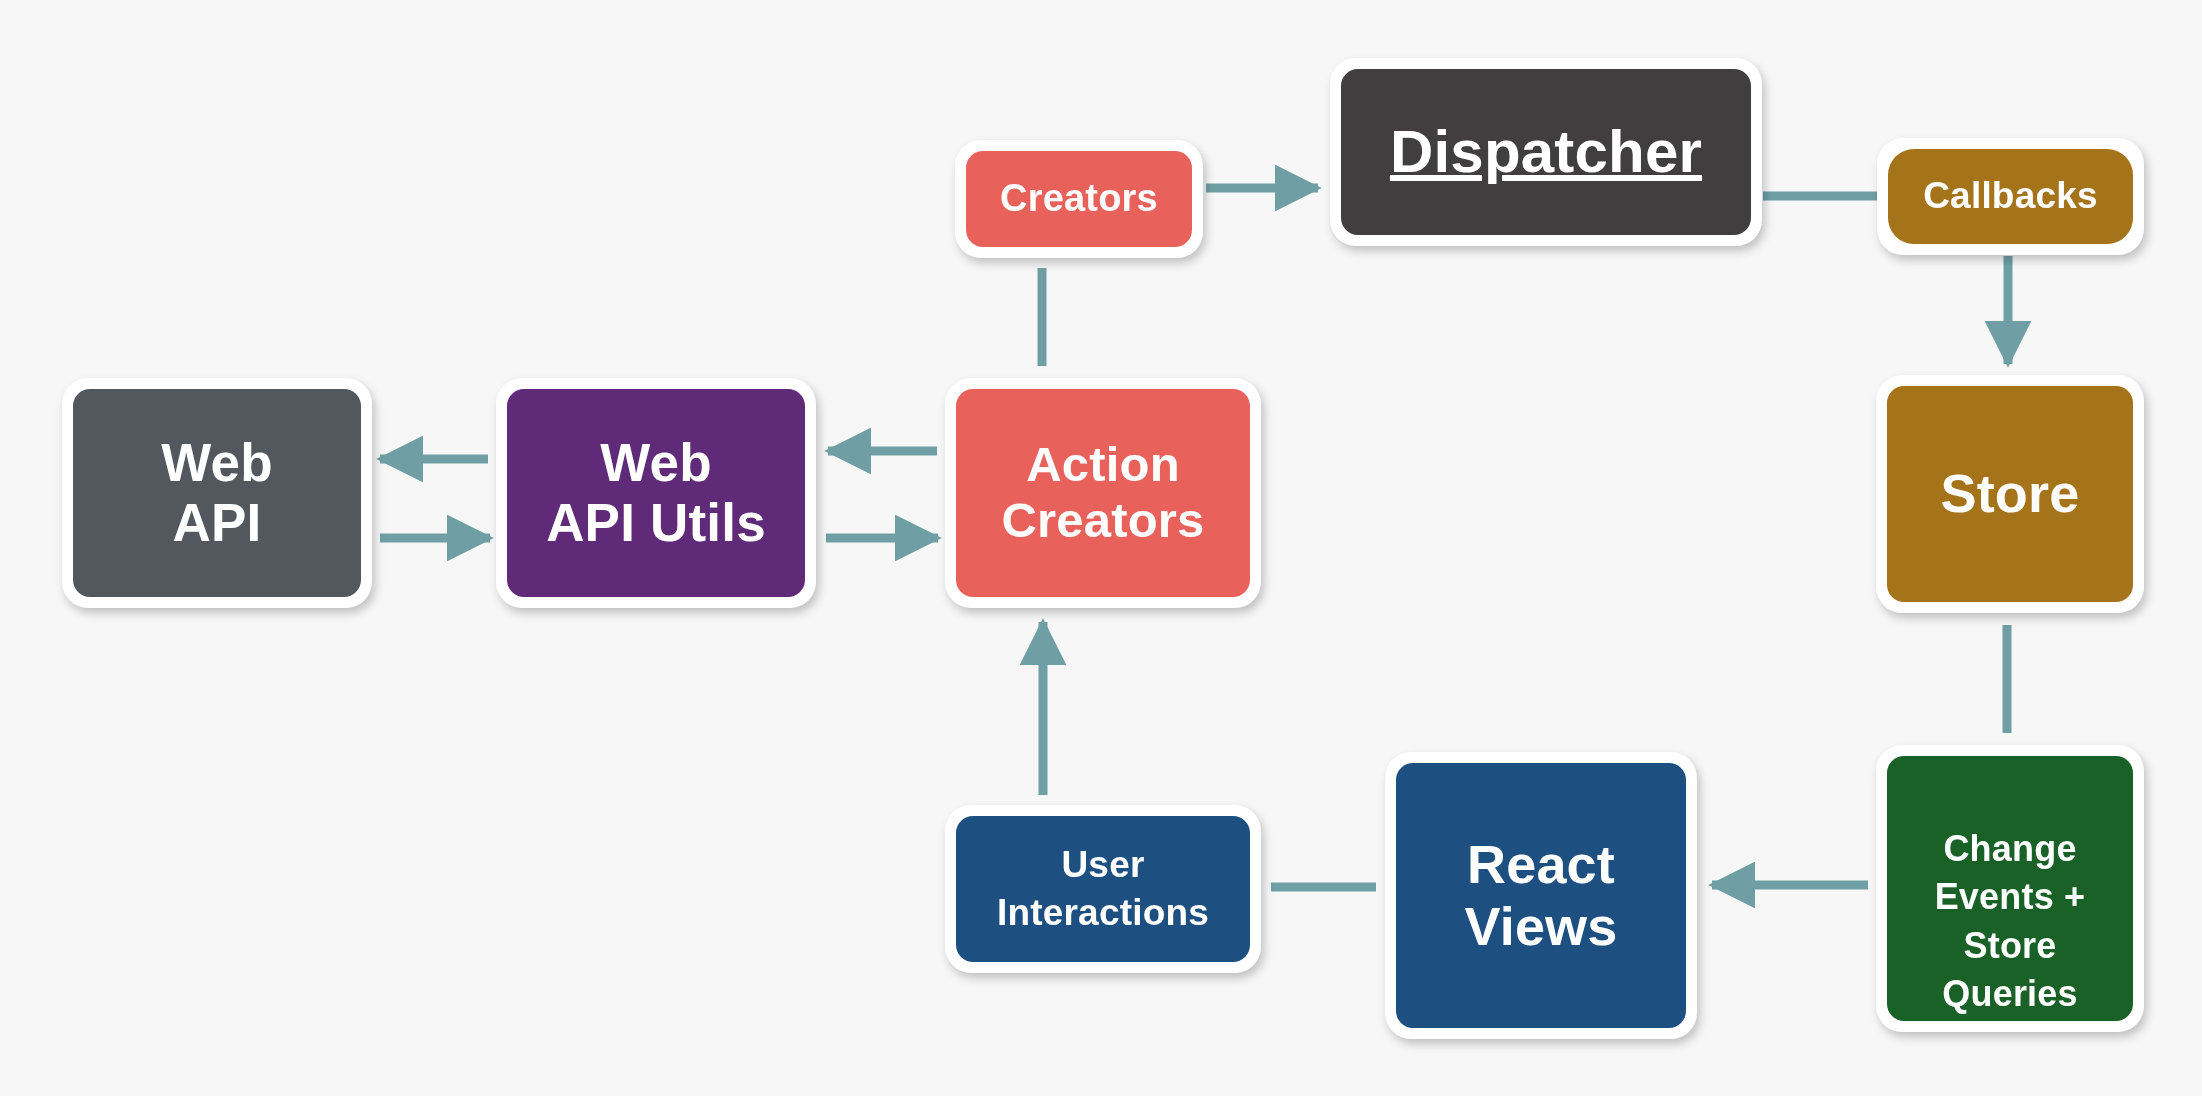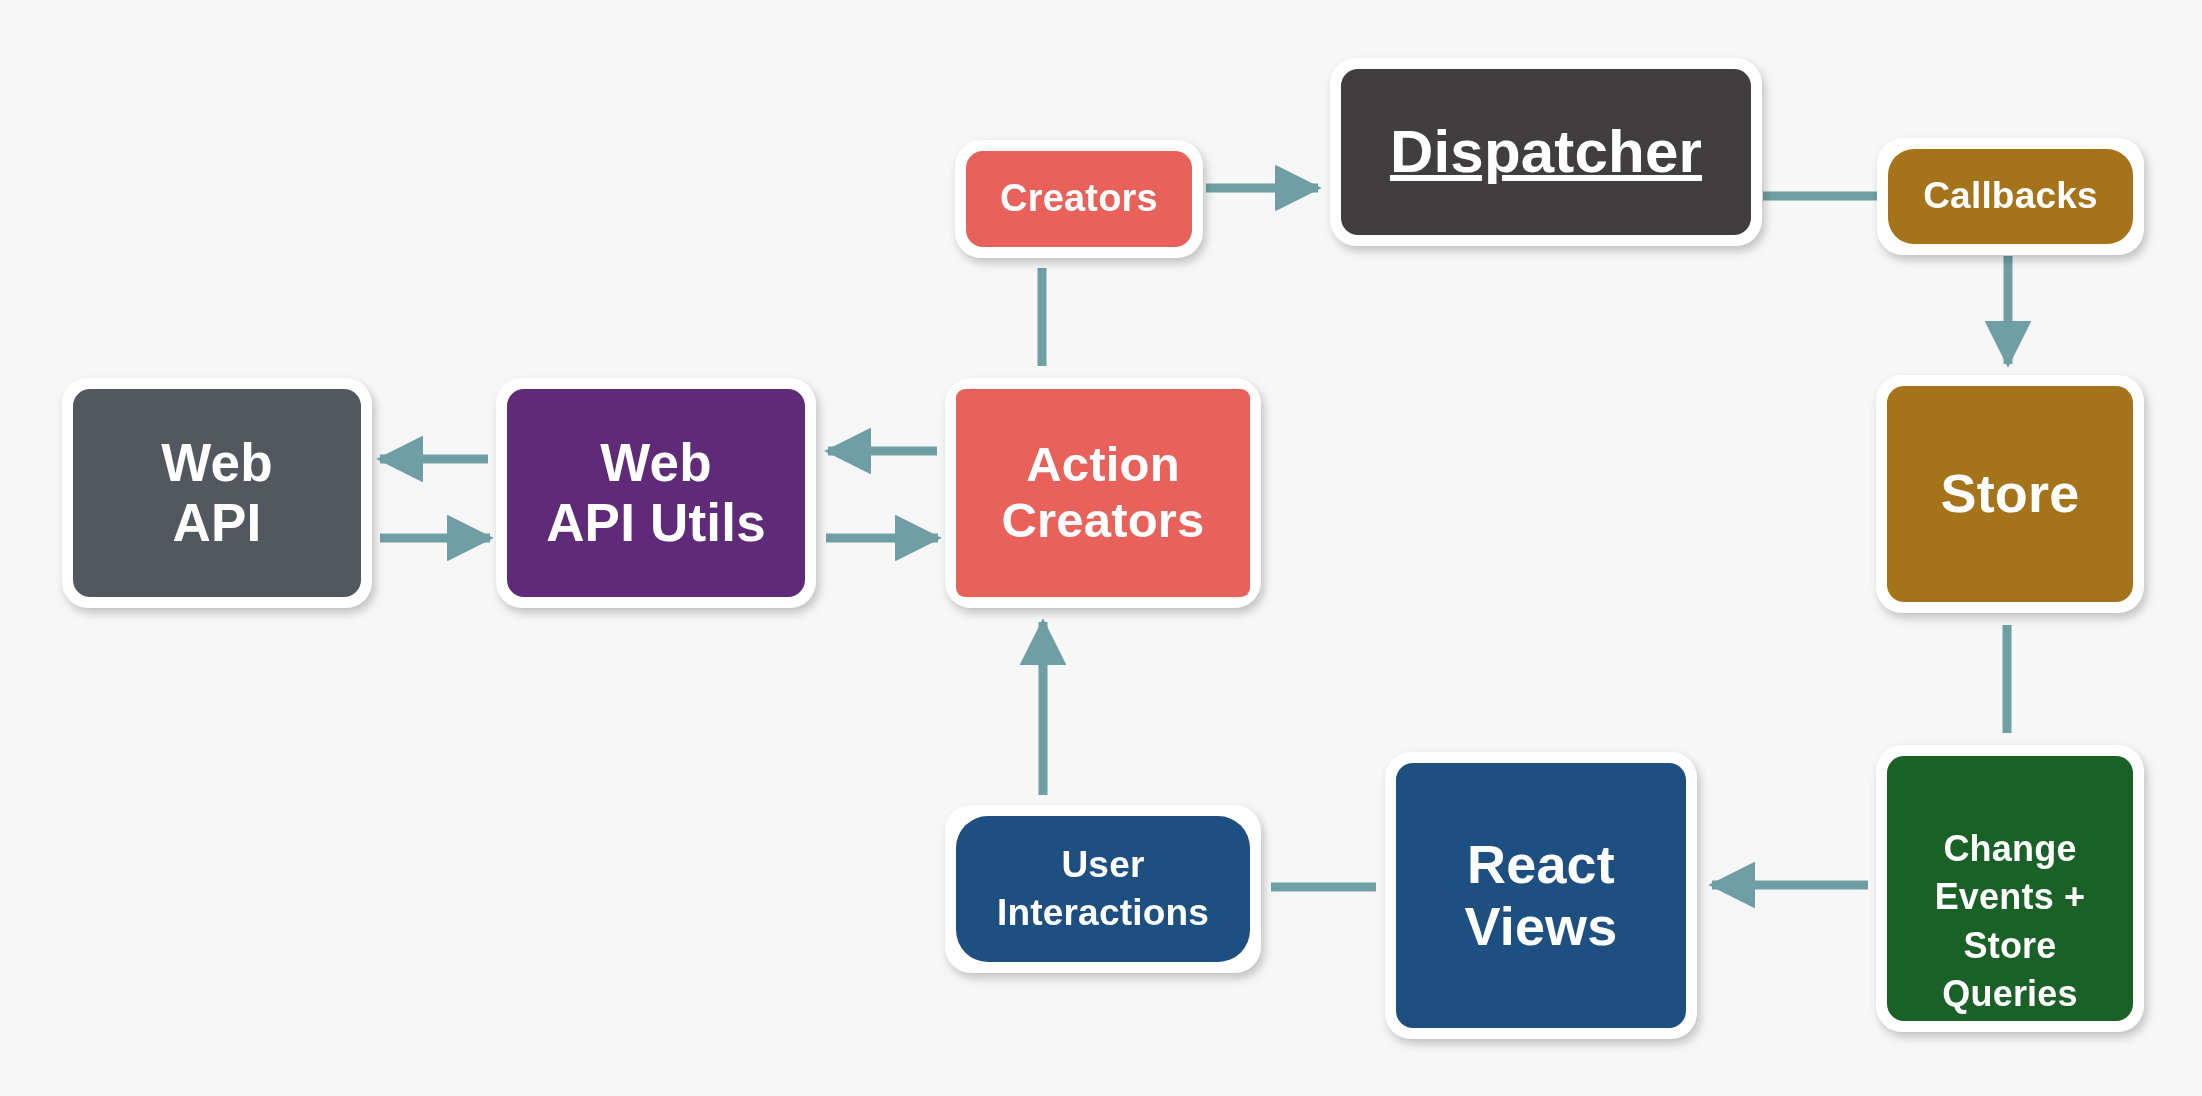--- a/index.html
+++ b/index.html
@@ -64,21 +64,21 @@
   
   #node-web-api .node-inner        { font-size: 53px; }
   #node-web-api-utils .node-inner  { font-size: 53px; }
   #node-action-creators .node-inner{ font-size: 49px; }
   #node-actions .node-inner        { font-size: 38px; }
   #node-dispatcher .node-inner     { font-size: 60px; }
   #node-callbacks .node-inner      { font-size: 37px; }
   #node-store .node-inner          { font-size: 54px; }
   #node-change-events .node-inner  { font-size: 36px; line-height: 1.35; align-items: flex-end; }
   #node-react-views .node-inner    { font-size: 54px; }
-  #node-user-interactions .node-inner { font-size: 37px; line-height: 1.3; border-radius: 32px; }
+  #node-user-interactions .node-inner { font-size: 37px; line-height: 1.3; }
 </style>
 </head>
 <body>
 
 <div id="canvas" style="background: rgb(247, 247, 247);">
 
   <svg id="edges" viewBox="0 0 2202 1096" width="2202" height="1096" xmlns="http://www.w3.org/2000/svg">
     <defs>
       <marker id="arrow-r" viewBox="0 0 10 10" refX="9.2" refY="5" markerWidth="5.2" markerHeight="5.2" orient="auto-start-reverse">
         <path d="M 0 0 L 10 5 L 0 10 z" fill="#6F9FA4"></path>
@@ -118,21 +118,21 @@
   </div>
 
   <div class="node" id="node-web-api-utils">
     <div class="node-inner" style="background: rgb(95, 42, 119);">
       <span class="node-label">Web
 API Utils</span>
     </div>
   </div>
 
   <div class="node" id="node-action-creators">
-    <div class="node-inner" style="background: rgb(233, 97, 91); border-radius: 9px;">
+    <div class="node-inner" style="background: rgb(233, 97, 91);">
       <span class="node-label">Action
 Creators</span>
     </div>
   </div>
 
   <div class="node" id="node-actions">
     <div class="node-inner" style="background: rgb(233, 97, 91);">
       <span class="node-label">Creators</span>
     </div>
   </div>

